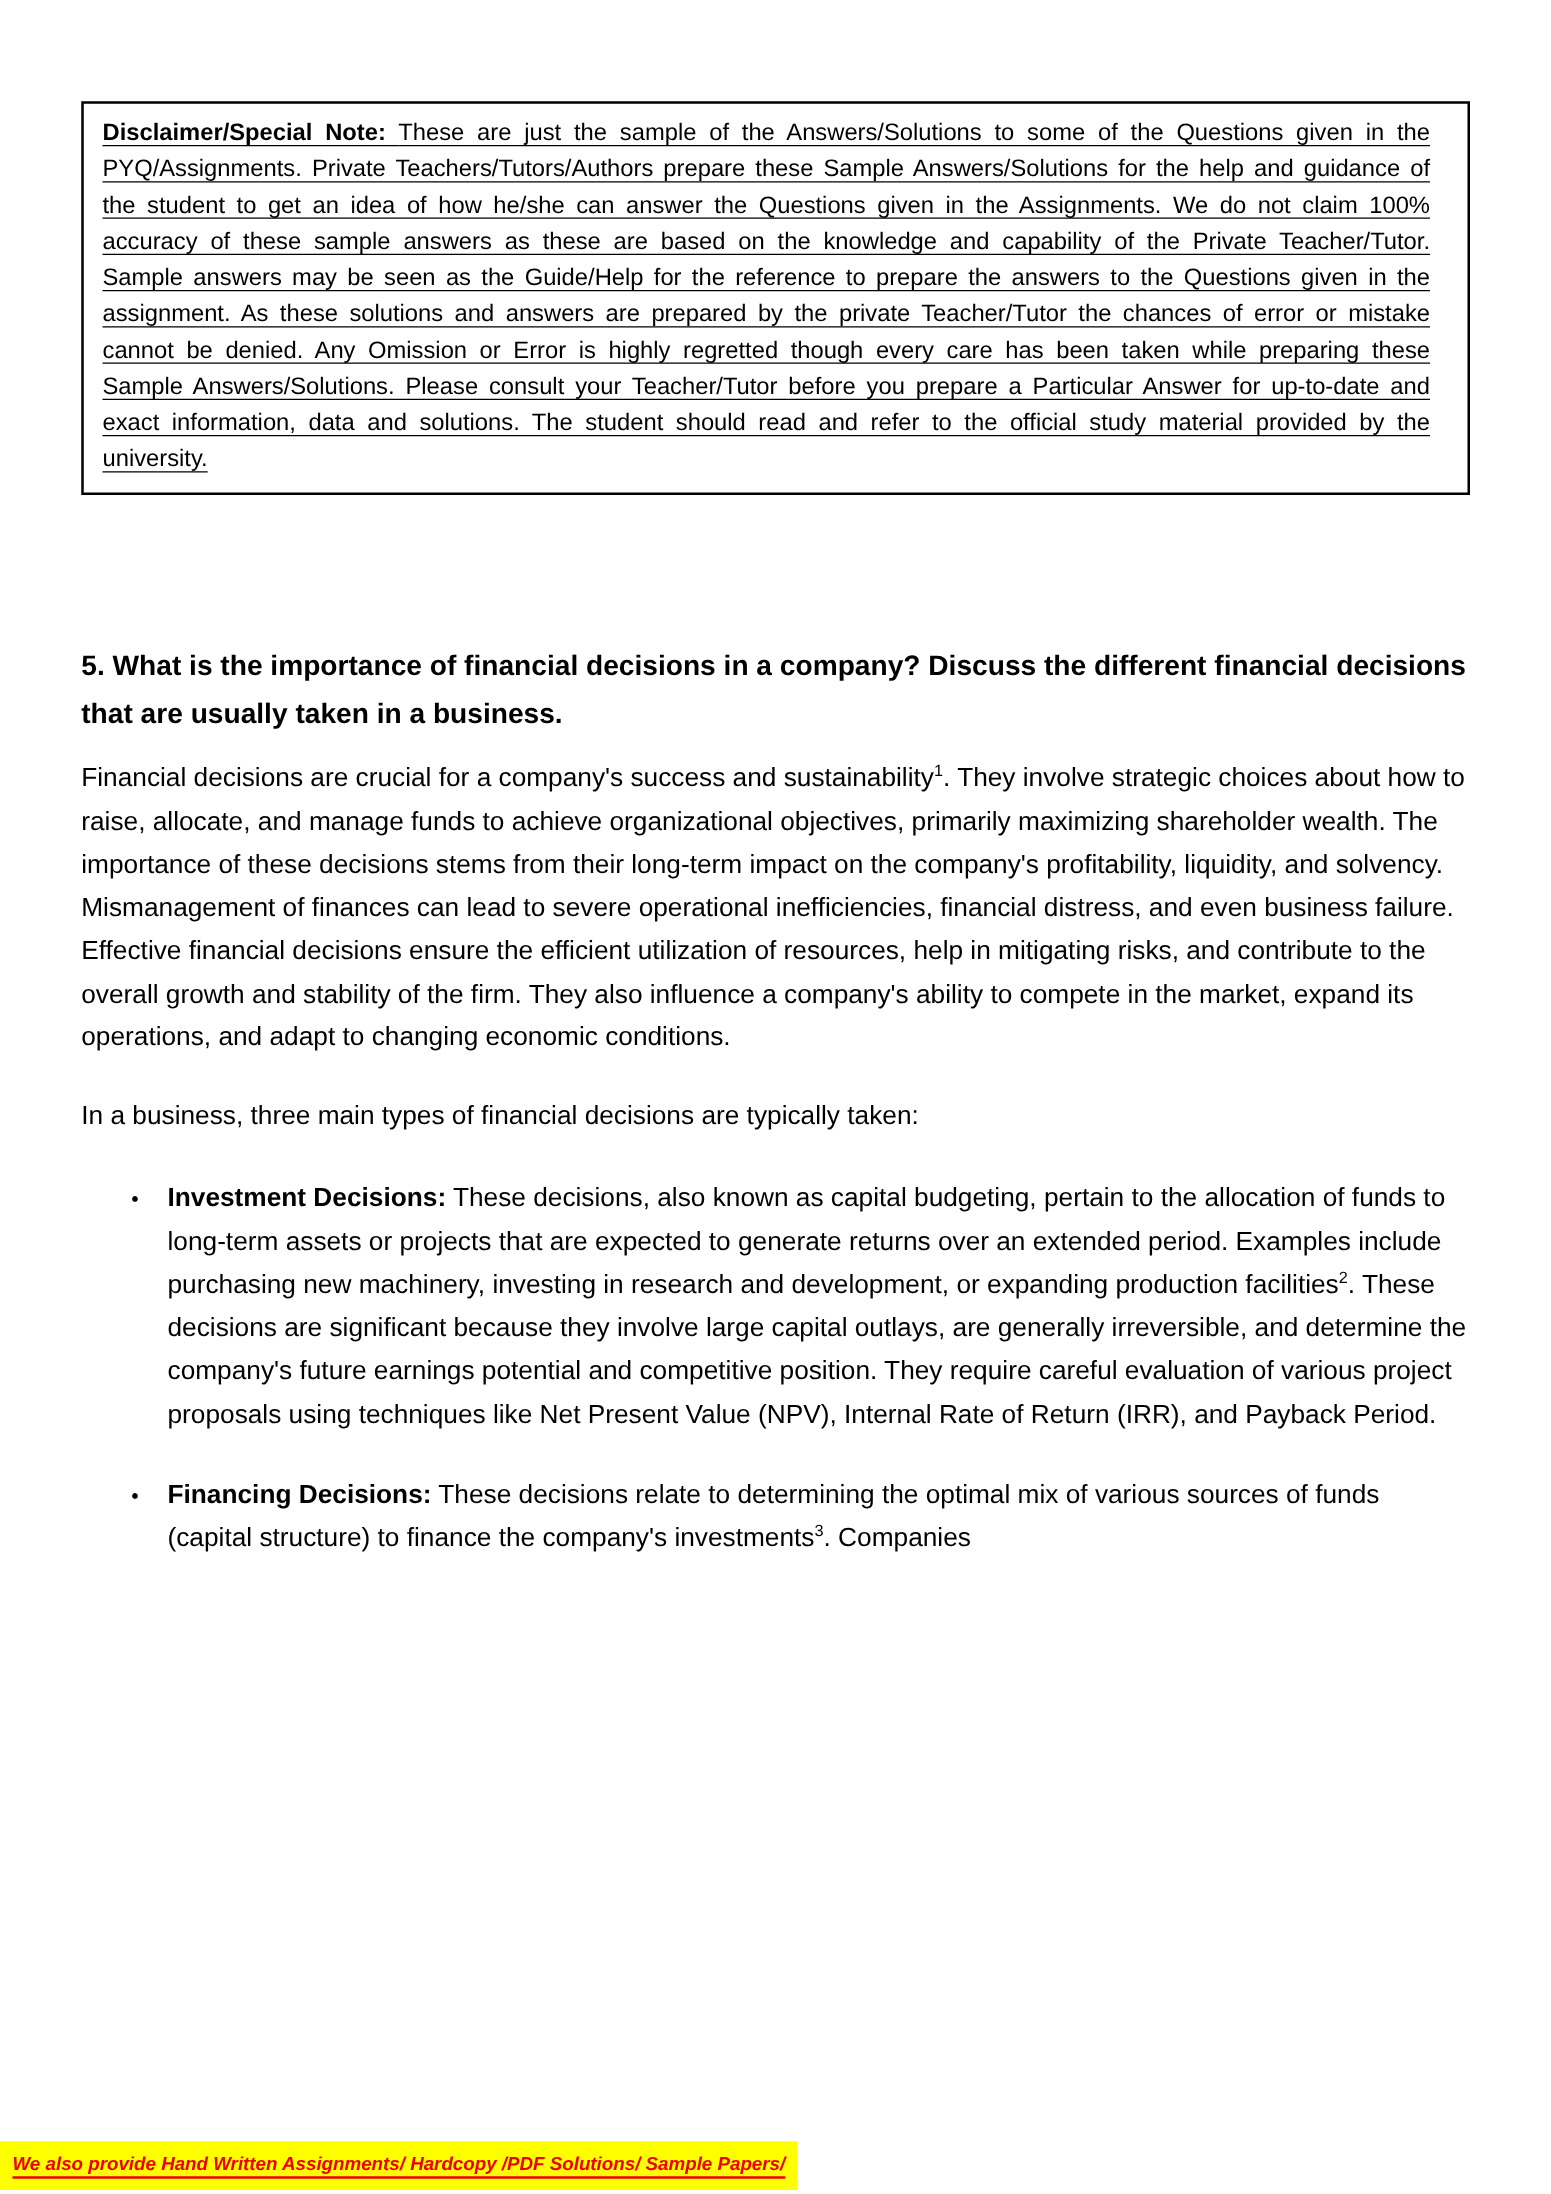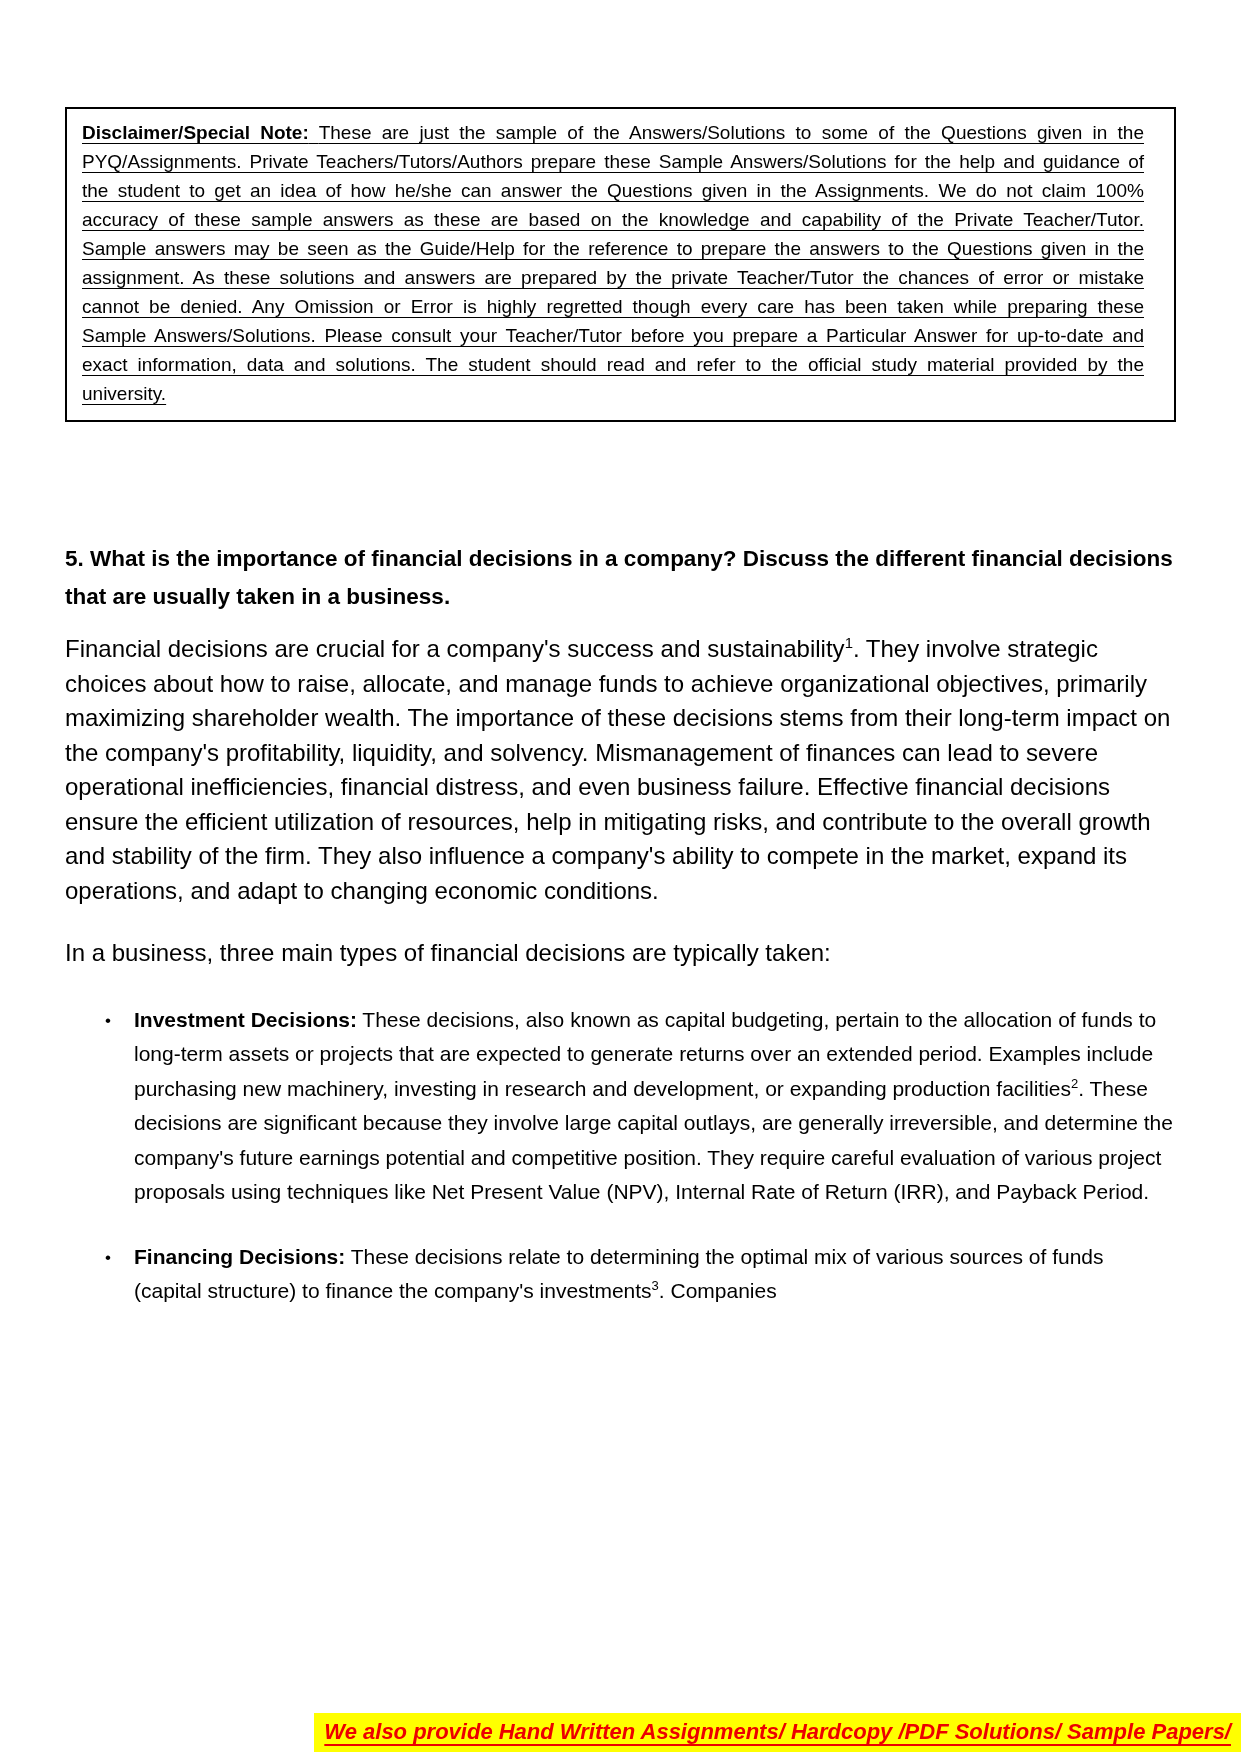--- a/index.html
+++ b/index.html
@@ -13,21 +13,21 @@
     position: relative;
     overflow: hidden;
   }
   .page {
     position: absolute;
     inset: 0;
     padding: 0 65px;
   }
   
   .disclaimer-box {
-    margin-top: 107px;
+    margin-top: 81px;
     border: 2px solid #000000;
     padding: 9px 30px 12px 15px;
   }
   .disc-text {
     margin: 0;
     font-size: 19px;
     line-height: 29px;
     text-align: justify;
     text-decoration: underline;
     text-underline-offset: 4px;
@@ -37,21 +37,21 @@
   
   .question {
     margin: 118px 0 0 0;
     font-size: 22.5px;
     line-height: 38px;
     font-weight: bold;
   }
   
   .body-para {
     margin: 16px 0 0 0;
-    font-size: 24px;
+    font-size: 21px;
     line-height: 34.5px;
   }
   .body-para.spaced { margin-top: 28px; }
   sup {
     font-size: 0.62em;
     line-height: 0;
     vertical-align: super;
   }
   
   .decision-list {
@@ -72,26 +72,25 @@
     top: 1px;
     font-size: 17px;
   }
   .bullet-label { font-weight: bold; }
   
   .footer {
     position: absolute;
     left: 0;
     right: 0;
     bottom: 3px;
-    text-align: right;
+    text-align: left;
     font-weight: bold;
     font-style: italic;
     color: #ec0000;
-    font-size: 22px;
-    margin-left: 37px;
+    font-size: 15px;
   }
   .footer .line { line-height: 37px; }
   .footer .hl {
     display: inline-block;
     background: #ffff00;
     padding: 0 10px 2px 10px;
     text-decoration: underline;
     text-decoration-thickness: 2px;
     text-underline-offset: 5px;
   }

